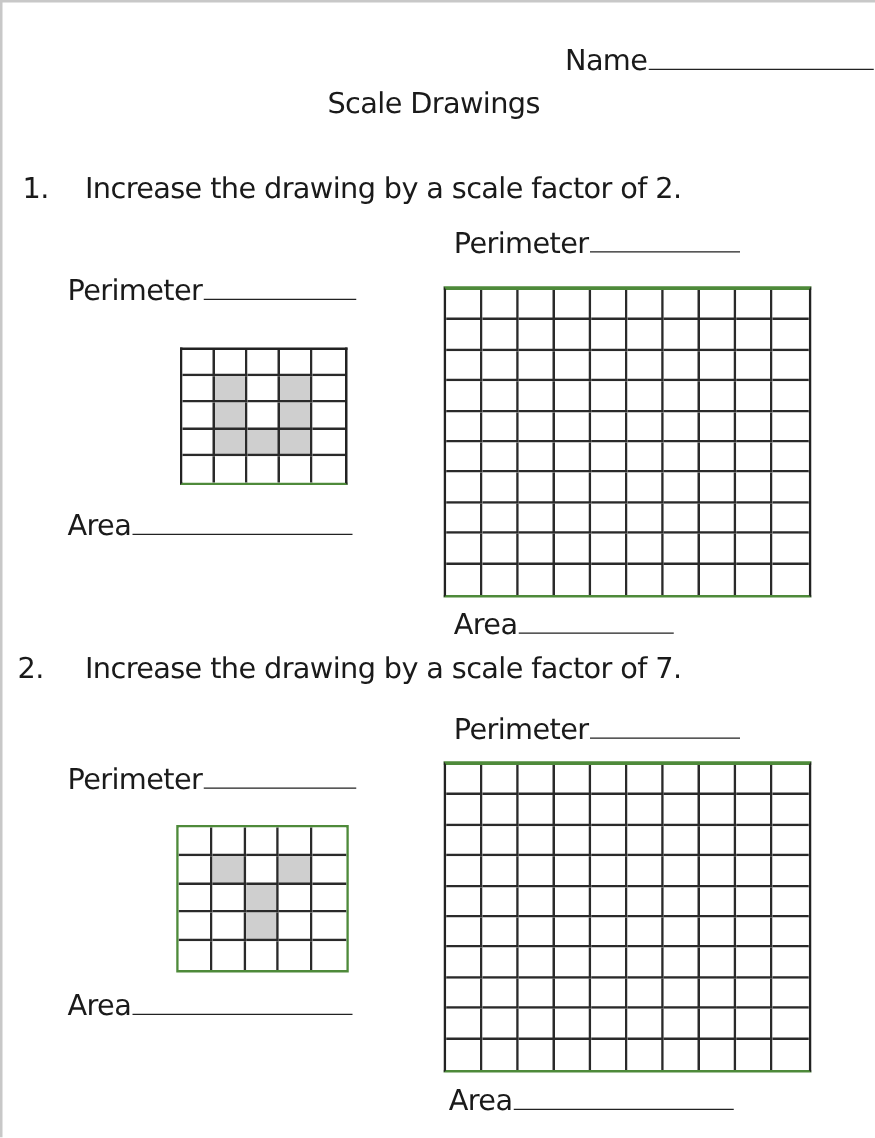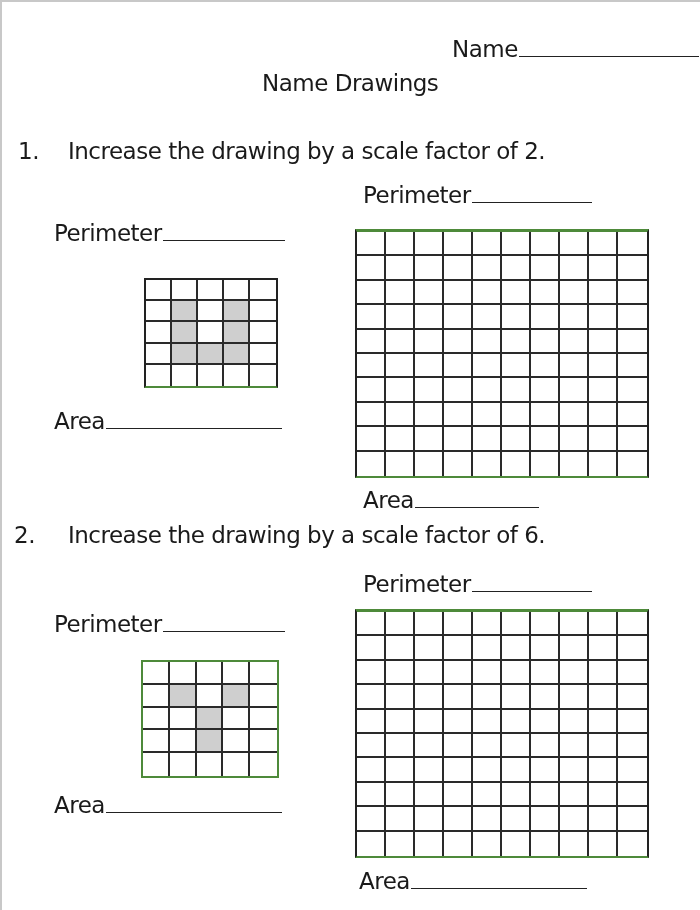--- a/index.html
+++ b/index.html
@@ -17,21 +17,21 @@
   .cell.shaded { background:#cfcfcf; }
 </style>
 </head>
 <body>
 
 <div class="frame"></div>
 
 <div class="t" style="left:452px; top:36px;">
   <span>Name</span><span class="blank" style="width:180px;"></span>
 </div>
-<div class="t" style="left:262px; top:70px;">Name Drawings</div>
+<div class="t" style="left:262px; top:70px;">Scale Drawings</div>
 
 <div class="t" style="left:18px; top:138px;">1.</div>
 <div class="t" style="left:68px; top:138px;text-align:right;">Increase the drawing by a scale factor of 2.</div>
 
 <div class="t" style="left:363px; top:182px;">
   <span>Perimeter</span><span class="blank" style="width:120px;"></span>
 </div>
 <div class="t" style="left:54px; top:220px;">
   <span>Perimeter</span><span class="blank" style="width:122px;"></span>
 </div>
@@ -167,21 +167,21 @@
   </div>
 
 <div class="t" style="left:54px; top:408px;">
   <span>Area</span><span class="blank" style="width:176px;"></span>
 </div>
 <div class="t" style="left:363px; top:487px;">
   <span>Area</span><span class="blank" style="width:124px;"></span>
 </div>
 
 <div class="t" style="left:14px; top:522px;">2.</div>
-<div class="t" style="left:68px; top:522px;">Increase the drawing by a scale factor of 6.</div>
+<div class="t" style="left:68px; top:522px;">Increase the drawing by a scale factor of 7.</div>
 
 <div class="t" style="left:363px; top:571px;">
   <span>Perimeter</span><span class="blank" style="width:120px;"></span>
 </div>
 <div class="t" style="left:54px; top:611px;">
   <span>Perimeter</span><span class="blank" style="width:122px;"></span>
 </div>
 
 <div class="grid greenall" id="g3" style="left: 141px; top: 660px; width: 138px; height: 118px; grid-template-columns: repeat(5, 1fr); grid-template-rows: repeat(5, 1fr);">
     <div class="cell"></div>

